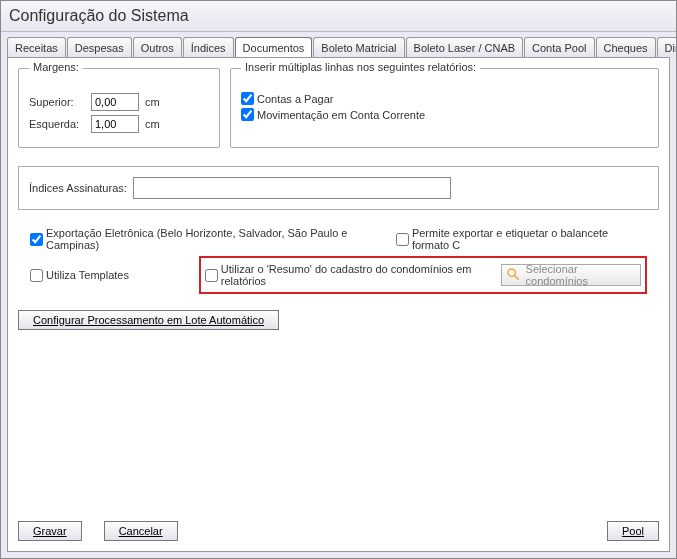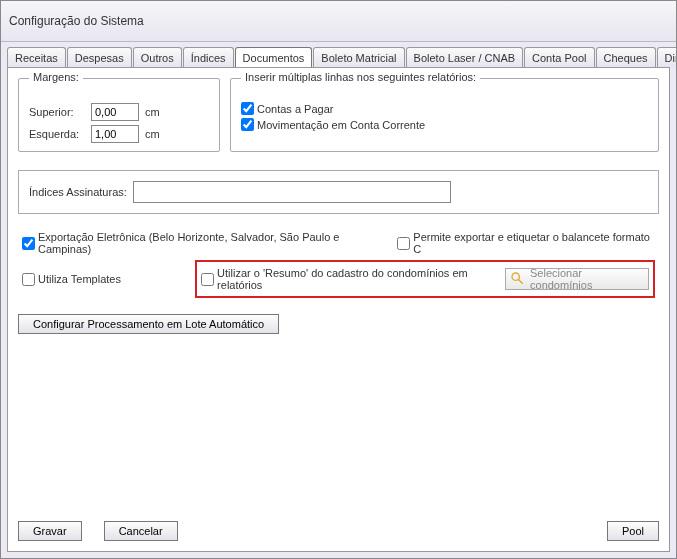--- a/index.html
+++ b/index.html
@@ -13,22 +13,22 @@
     .window {
       width: 677px;
       height: 559px;
       border: 1px solid #888;
       background: #ece9f5;
       display: flex;
       flex-direction: column;
       box-sizing: border-box;
     }
     .titlebar {
-      padding: 13px 8px;
-      font-size: 12px;
+      padding: 6px 8px;
+      font-size: 16px;
       color: #333;
       border-bottom: 1px solid #bbb;
       background: linear-gradient(#f5f5fa, #e8e6f0);
     }
     .tabs {
       display: flex;
       align-items: flex-end;
       padding: 4px 6px 0 6px;
       background: #ece9f5;
       gap: 0;
@@ -67,21 +67,21 @@
       display: flex;
       flex-direction: column;
     }
     .top-row {
       display: flex;
       gap: 10px;
     }
     .fieldset {
       border: 1px solid #aaa;
       border-radius: 2px;
-      padding: 8px 10px 4px 10px;
+      padding: 8px 10px 10px 10px;
       font-size: 11px;
       margin: 0;
     }
     .fieldset .legend {
       position: relative;
       top: -16px;
       background: #fff;
       padding: 0 4px;
       display: inline-block;
       color: #333;
@@ -139,21 +139,21 @@
       font-size: 11px;
       height: 16px;
     }
     .checks-section {
       margin-top: 12px;
     }
     .checks-row {
       display: flex;
       align-items: center;
       gap: 10px;
-      margin: 2px 4px;
+      margin: 2px 12px;
     }
     .highlight {
       border: 2px solid #d62024;
       padding: 2px 4px;
       display: inline-flex;
       align-items: center;
       gap: 6px;
     }
     .select-btn {
       display: inline-flex;
@@ -173,20 +173,21 @@
       margin-top: 14px;
       display: inline-block;
     }
     button.std {
       font-family: inherit;
       font-size: 11px;
       padding: 3px 14px;
       border: 1px solid #777;
       background: linear-gradient(#fdfdfd, #e4e3ea);
       cursor: default;
+      text-decoration: underline;
     }
     .footer {
       position: absolute;
       left: 10px;
       right: 10px;
       bottom: 10px;
       display: flex;
       gap: 22px;
     }
     .footer .spacer {

